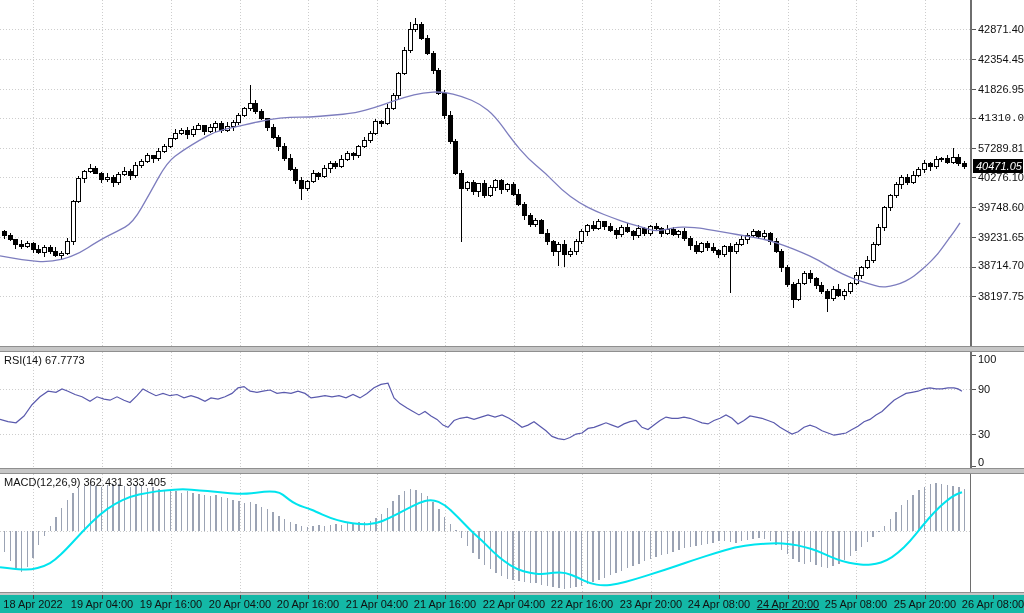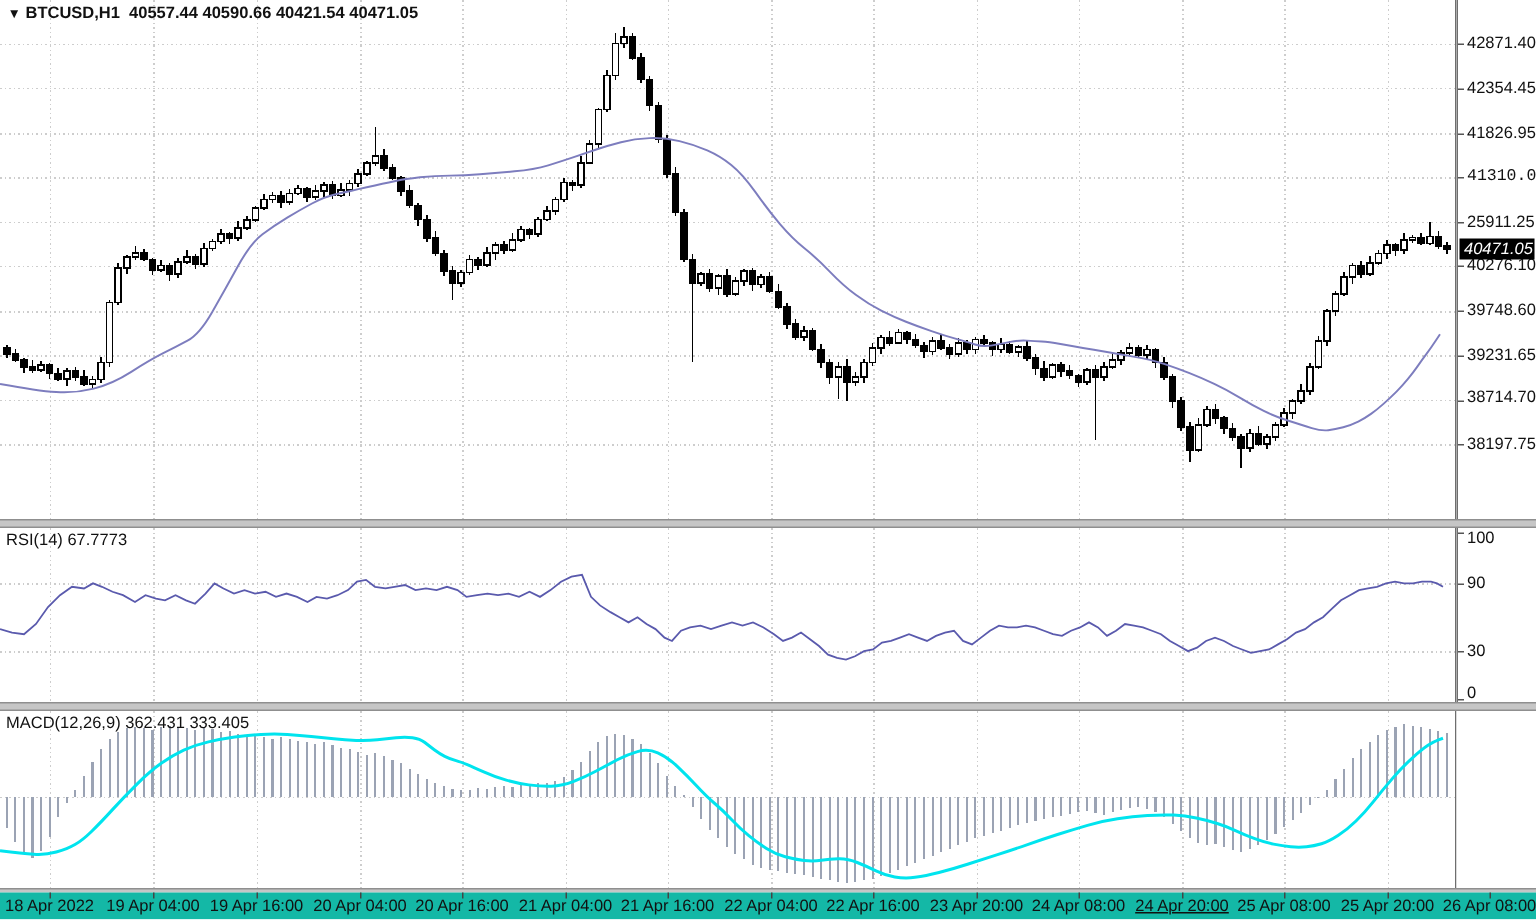--- a/index.html
+++ b/index.html
@@ -603,21 +603,21 @@
 
   <div id="scale-main" class="scale" style="top:0;height:346px;">
       <div class="plabel" style="top: 23.0057px;">42871.40</div>
       <div class="ptick" style="top: 29.0057px;"></div>
       <div class="plabel" style="top: 52.5457px;">42354.45</div>
       <div class="ptick" style="top: 58.5457px;"></div>
       <div class="plabel" style="top: 82.6886px;">41826.95</div>
       <div class="ptick" style="top: 88.6886px;"></div>
       <div class="plabel" style="top: 112.229px; font-family: Liberation Mono, monospace;">41310.00</div>
       <div class="ptick" style="top: 118.229px;"></div>
-      <div class="plabel" style="top: 141.769px;">25911.25</div>
+      <div class="plabel" style="top: 141.769px;">57289.81</div>
       <div class="ptick" style="top: 147.769px;"></div>
       <div class="plabel" style="top: 171.309px;">40276.10</div>
       <div class="ptick" style="top: 177.309px;"></div>
       <div class="plabel" style="top: 201.451px;">39748.60</div>
       <div class="ptick" style="top: 207.451px;"></div>
       <div class="plabel" style="top: 230.991px;">39231.65</div>
       <div class="ptick" style="top: 236.991px;"></div>
       <div class="plabel" style="top: 259px;">38714.70</div>
       <div class="ptick" style="top: 266.531px;"></div>
       <div class="plabel" style="top: 290.071px;">38197.75</div>
@@ -661,20 +661,15 @@
       <div class="ttick" style="left: 788px;"></div>
       <div class="tlabel" style="left: 788px; text-decoration: underline;">24 Apr 20:00</div>
       <div class="ttick" style="left: 856px;"></div>
       <div class="tlabel" style="left: 856px;">25 Apr 08:00</div>
       <div class="ttick" style="left: 925px;"></div>
       <div class="tlabel" style="left: 925px;">25 Apr 20:00</div>
       <div class="ttick" style="left: 993px;"></div>
       <div class="tlabel" style="left: 993px;">26 Apr 08:00</div>
     </div>
 
-  <div id="title">
-    <span class="tri">▼</span>
-    <span>BTCUSD,H1</span>&nbsp;
-    <span>40557.44 40590.66 40421.54 40471.05</span>
-  </div>
   <div class="indlabel" style="top:354px;">RSI(14) 67.7773</div>
   <div class="indlabel" style="top:476px;">MACD(12,26,9) 362.431 333.405</div>
 </div>
 
 </body></html>

